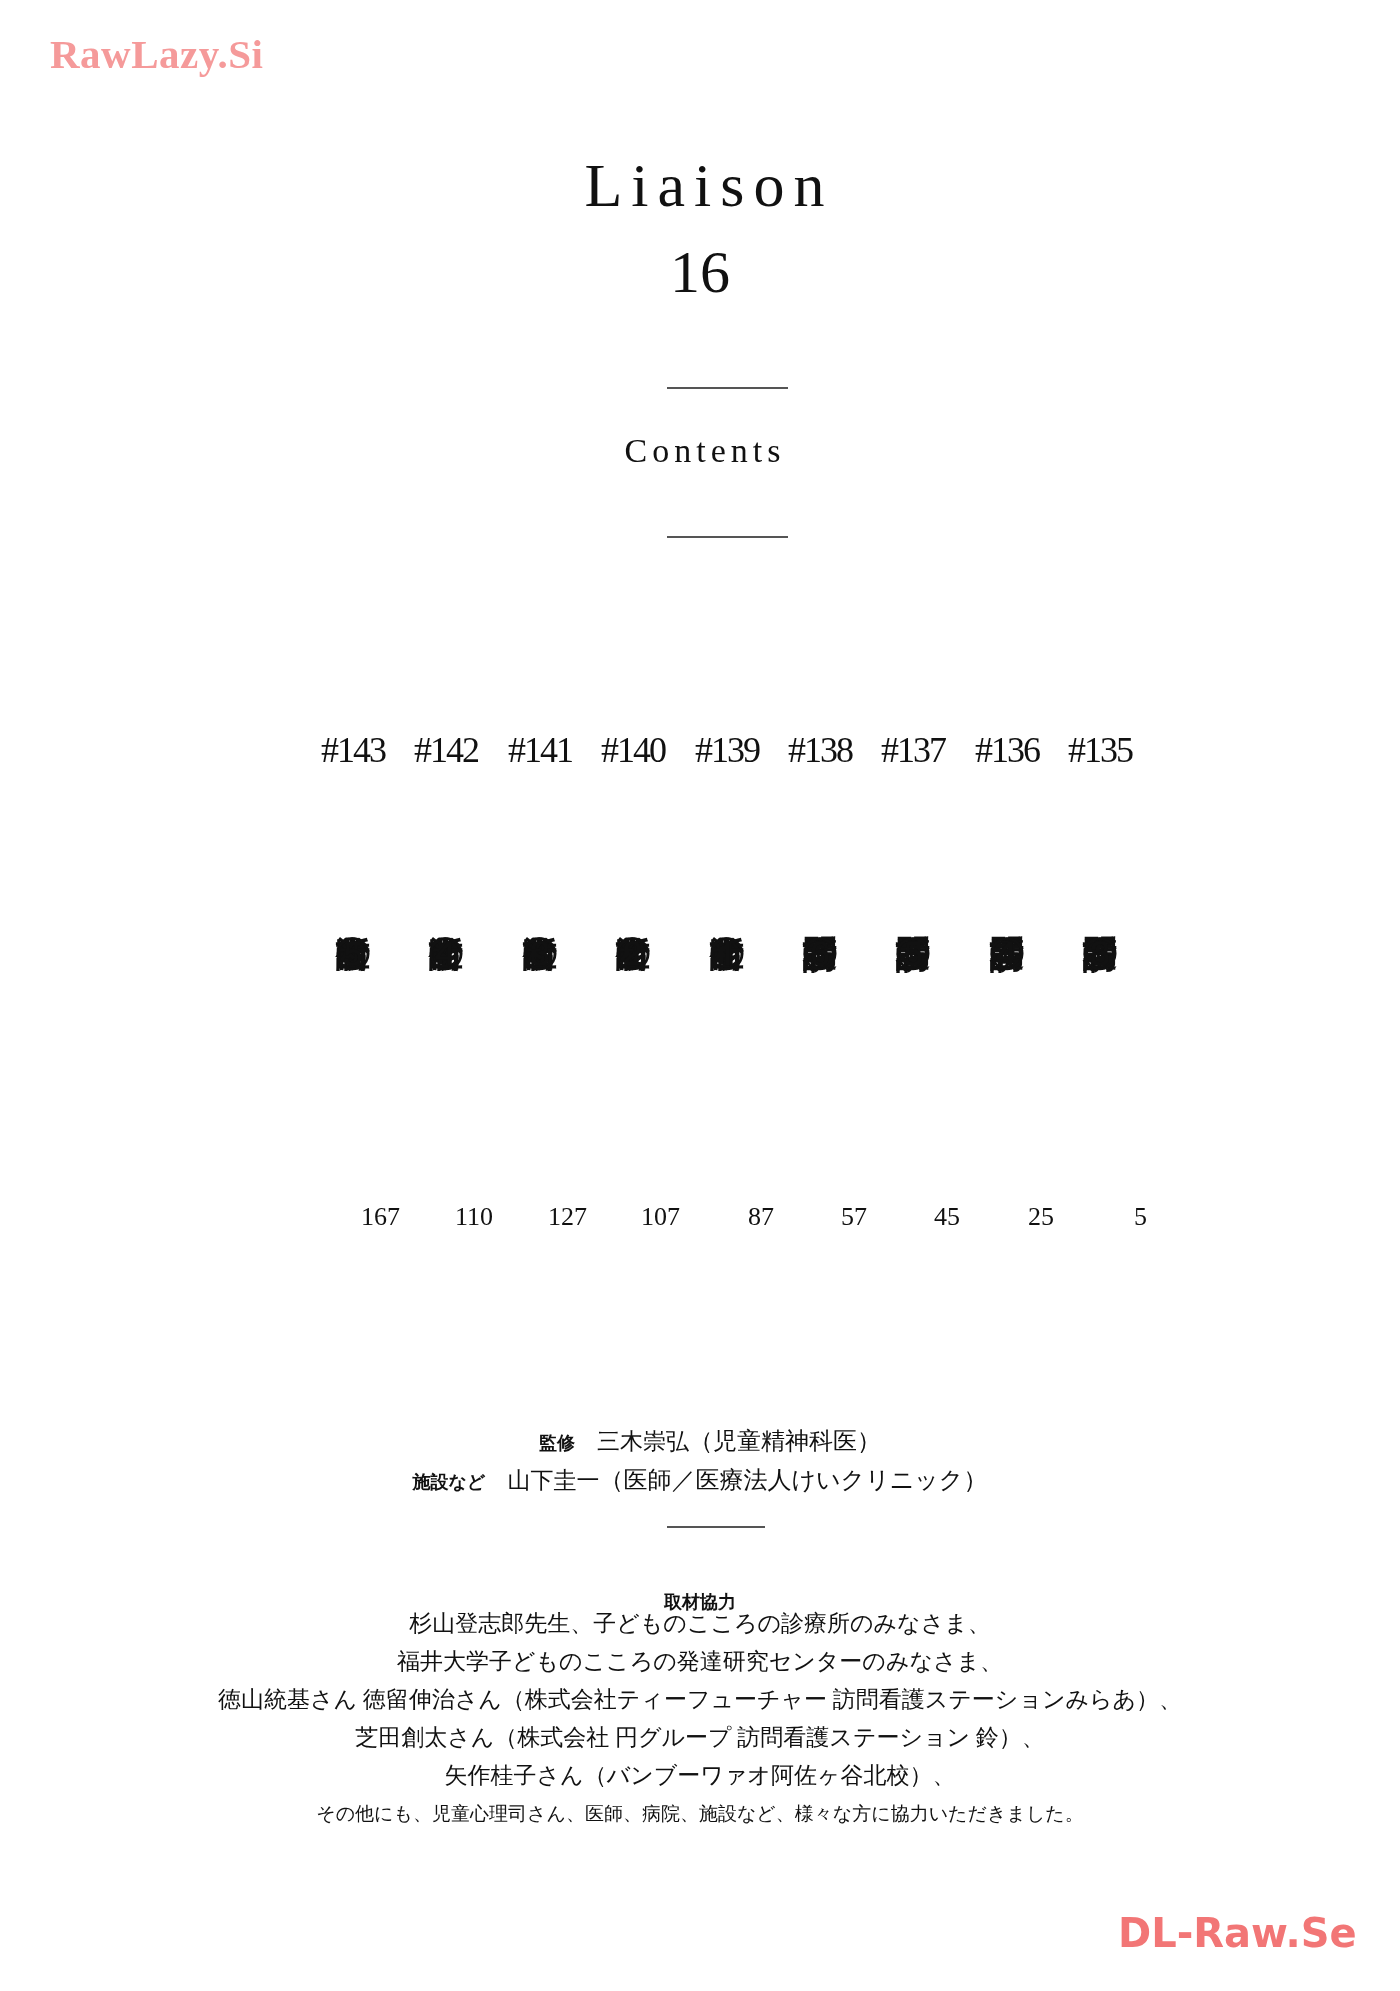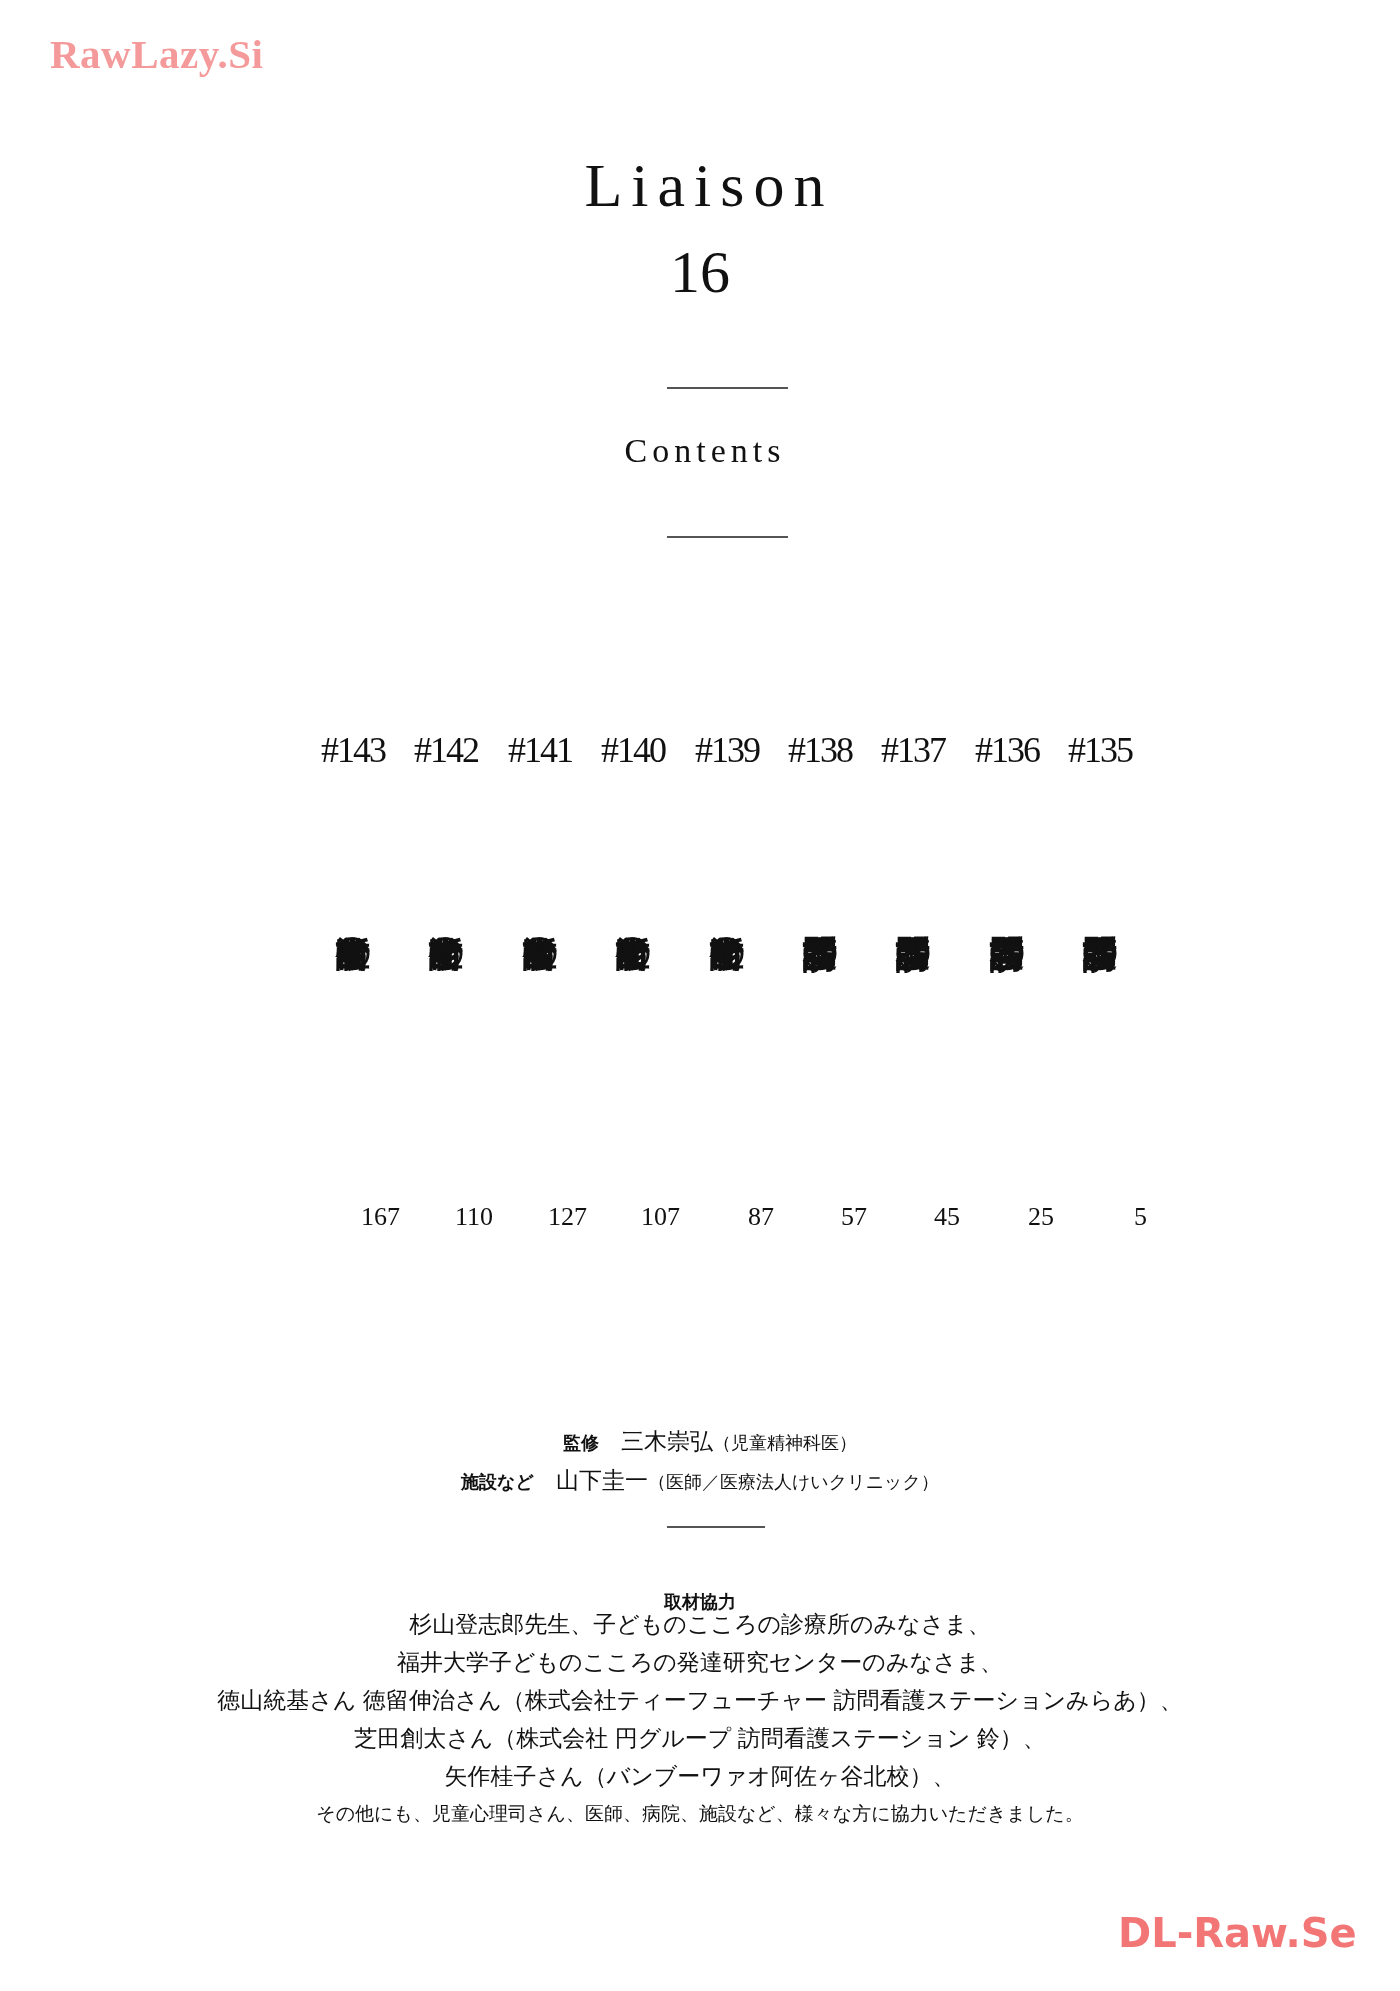--- a/index.html
+++ b/index.html
@@ -19,27 +19,27 @@
 
   .toc { left: 306px; top: 728px; width: 840px; height: 480px; }
   .col { position: absolute; top: 0; width: 94px; text-align: center; }
   .ep { font-family: "Liberation Serif", serif; font-size: 36px; letter-spacing: -2px; line-height: 44px; height: 44px; }
   .sub { margin-top: 34px; font-family: "DejaVu Serif", serif; font-weight: bold; font-size: 34px; line-height: 39px; writing-mode: vertical-rl; text-orientation: upright; height: 240px; margin-left: auto; margin-right: auto; letter-spacing: 0; }
   .pg { position: absolute; top: 426px; left: 0; width: 94px; font-family: "Liberation Serif", serif; font-size: 26px; line-height: 44px; text-align: right; margin-top: 41px; }
 
   .credit { left: 0; width: 1400px; text-align: center; font-family: "DejaVu Serif", serif; font-size: 21px; line-height: 26px; }
   .credit .role { font-family: "DejaVu Sans", sans-serif; font-weight: bold; font-size: 18px; margin-right: 22px; }
   .credit .name { font-size: 23px; }
-  .credit .aff { font-size: 18px; }
+  .credit .aff { font-size: 24px; }
   .cr1 { top: 1428px; left: 10px; }
   .cr2 { top: 1467px; }
   .rule3 { top: 1526px; width: 98px; left: 667px; height: 2px; background: #555; }
   .research-title { top: 1566px; font-family: "DejaVu Sans", sans-serif; font-weight: bold; font-size: 18px; margin-top: 24px; }
   .research-lines { top: 1605px; }
-  .rl { font-family: Liberation Sans, sans-serif; font-size: 23px; line-height: 38px; height: 38px; white-space: nowrap; }
+  .rl { font-family: Liberation Serif, serif; font-size: 23px; line-height: 38px; height: 38px; white-space: nowrap; }
   .rl.small { font-size: 19px; }
 </style>
 </head>
 <body>
 
 <div class="abs wm-top">RawLazy.Si</div>
 
 <div class="abs center title">Liaison</div>
 <div class="abs center volume">16</div>
 <div class="abs rule rule1"></div>

